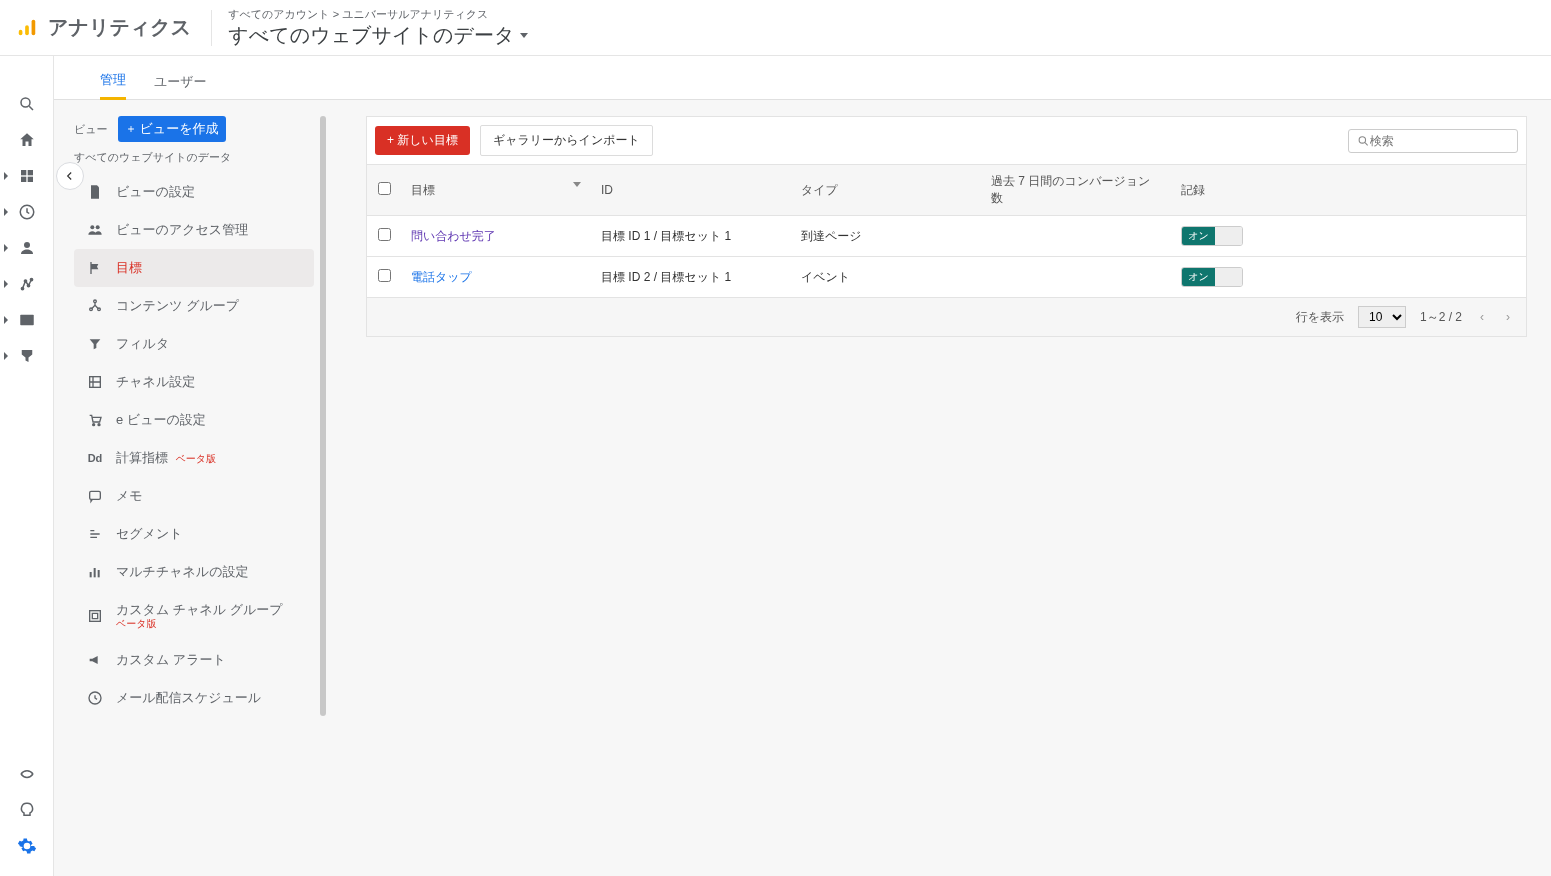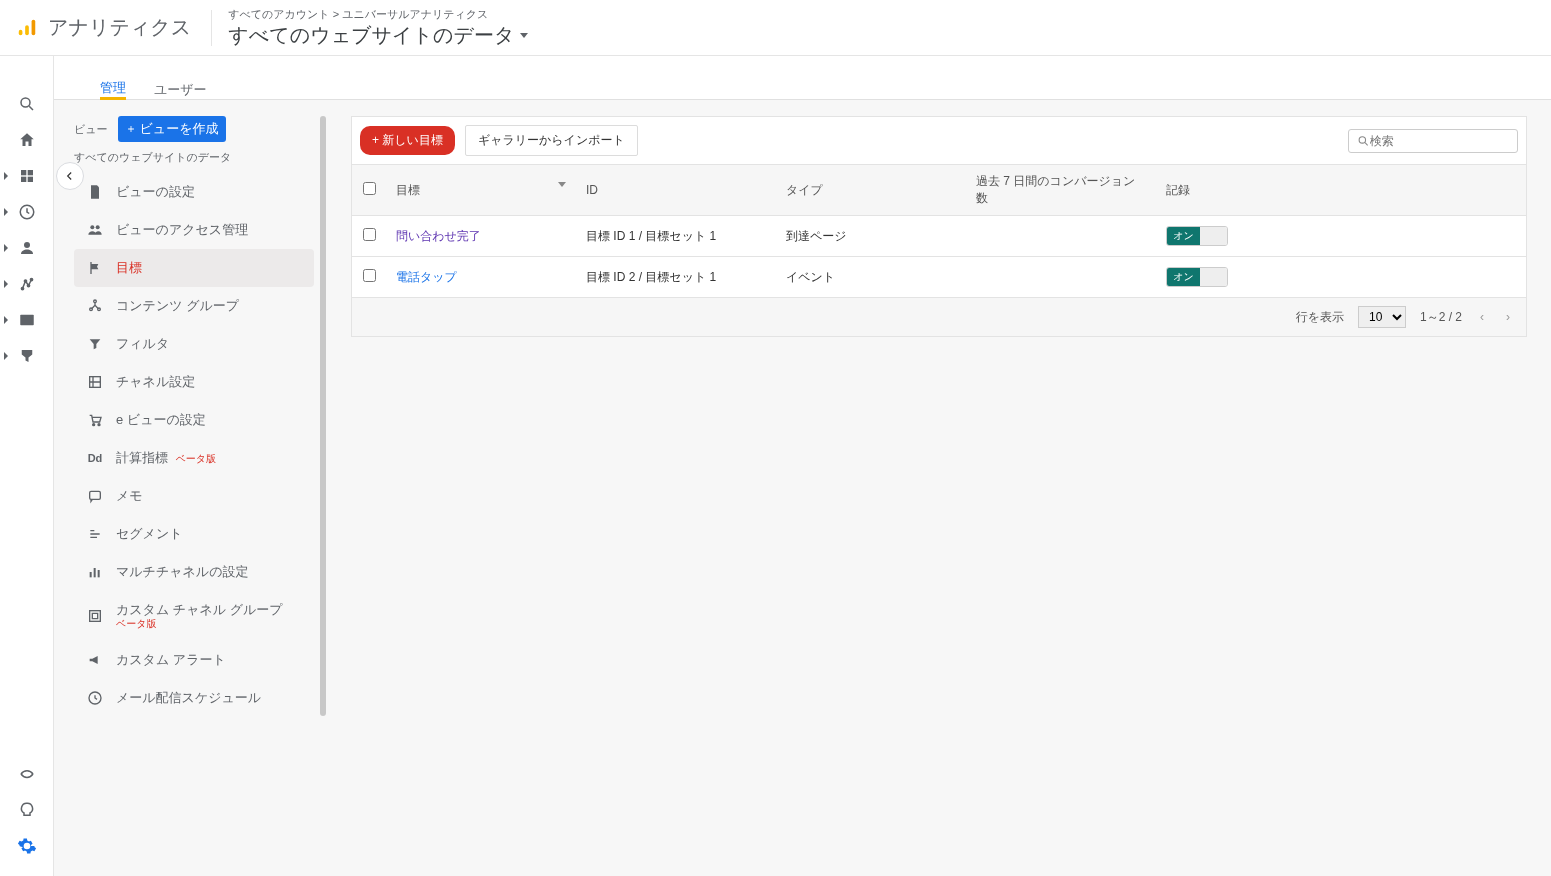--- a/index.html
+++ b/index.html
@@ -1,20 +1,20 @@
 <!DOCTYPE html>
 <html><head>
 <meta charset="utf-8">
 <style>
 * { margin: 0; padding: 0; box-sizing: border-box; font-family: "Helvetica Neue", Arial, "Hiragino Kaku Gothic ProN", "Hiragino Sans", Meiryo, sans-serif; }
 body { background: #fff; color: #333; font-size: 13px; overflow: hidden; }
 
 
 .header { display: flex; align-items: center; height: 56px; border-bottom: 1px solid #e5e5e5; padding-left: 16px; }
-.logo-block { display: flex; align-items: center; gap: 10px; padding-right: 20px; border-right: 1px solid #e5e5e5; height: 36px; }
+.logo-block { display: flex; align-items: center; gap: 10px; padding-right: 20px; border-right: 1px solid #e5e5e5; height: 36px; font-weight: bold; }
 .logo-text { font-size: 20px; color: #5f6368; }
 .breadcrumb-block { padding-left: 16px; }
 .breadcrumb-line { font-size: 11px; color: #5f6368; }
 .viewname { font-size: 20px; color: #3c4043; display: flex; align-items: center; gap: 6px; }
 .caret { width:0; height:0; border-left:4px solid transparent; border-right:4px solid transparent; border-top:5px solid #5f6368; }
 
 
 .shell { display: flex; height: calc(100vh - 56px); }
 
 
@@ -23,25 +23,25 @@
 .rail-btn { width: 54px; height: 36px; display:flex; align-items:center; justify-content:center; color:#5f6368; cursor:pointer; position:relative; }
 .rail-btn .tri { position:absolute; left:4px; width:0; height:0; border-top:4px solid transparent; border-bottom:4px solid transparent; border-left:4px solid #5f6368; }
 .rail-bottom { display:flex; flex-direction:column; align-items:center; padding-bottom: 12px; }
 .rail-gear { color:#1a73e8; }
 
 
 .content { flex:1; display:flex; flex-direction:column; }
 
 
 .tabs { display:flex; gap:28px; padding-left:46px; height:44px; align-items:flex-end; border-bottom:1px solid #e0e0e0; background:#fff; }
-.tab { padding-bottom:0; font-size:13px; color:#5f6368; cursor:pointer; }
+.tab { padding-bottom:8px; font-size:13px; color:#5f6368; cursor:pointer; }
 .tab.active { color:#1a73e8; border-bottom:3px solid #f4b400; margin-bottom:-1px; }
 
 
-.admin-body { flex:1; background:#f7f7f7; display:flex; padding: 16px 0 0 20px; gap:1px; position:relative; }
+.admin-body { flex:1; background:#f7f7f7; display:flex; padding: 16px 0 0 20px; gap:16px; position:relative; }
 
 
 .viewcol { width: 240px; }
 .viewcol-head { display:flex; align-items:center; gap:10px; margin-bottom:8px; }
 .viewcol-head-label { font-size:11px; color:#5f6368; }
 .create-btn { background:#1a73e8; color:#fff; border:none; border-radius:3px; font-size:13px; padding:4px 8px; display:flex; align-items:center; gap:4px; cursor:pointer; }
 .viewcol-sub { font-size:11px; color:#5f6368; margin-bottom:8px; }
 .back-circle { position:absolute; left:2px; top:62px; width:28px; height:28px; border:1px solid #dadce0; border-radius:50%; background:#fff; display:flex; align-items:center; justify-content:center; cursor:pointer; }
 
 .viewcol ul { list-style:none; }
@@ -52,21 +52,21 @@
 .section-title { font-size:11px; color:#5f6368; padding: 14px 0 6px 2px; }
 .beta { font-size:10px; color:#d93025; margin-left:4px; }
 .beta2 { font-size:10px; color:#d93025; display:block; margin-top:-2px; }
 .scroll-thumb { position:absolute; left: 266px; top: 16px; width:6px; height: 620px; background:transparent; }
 .scroll-thumb::after { content:""; position:absolute; left:0; top:0; width:6px; height:600px; background:#c8c8c8; border-radius:3px; }
 
 
 .panel { flex:1; padding: 0 24px 0 36px; }
 .panel-card { border:1px solid #e3e3e3; background:#fff; }
 .toolbar { display:flex; align-items:center; padding:8px; gap:10px; }
-.btn-red { background:#d93025; color:#fff; border:none; padding:6px 12px; font-size:12px; border-radius:10px; cursor:pointer; }
+.btn-red { background:#d93025; color:#fff; border:none; padding:6px 12px; font-size:12px; border-radius:3px; cursor:pointer; }
 .btn-plain { background:#fff; border:1px solid #dcdcdc; padding:6px 12px; font-size:12px; color:#333; cursor:pointer; border-radius:2px; }
 .search-box { margin-left:auto; display:flex; align-items:center; border:1px solid #ccc; border-radius:3px; padding:4px 8px; width:170px; }
 .search-box input { border:none; outline:none; font-size:12px; width:100%; }
 
 table { width:100%; border-collapse:collapse; }
 th, td { text-align:left; font-size:12px; border-top:1px solid #e3e3e3; }
 th { background:#f6f6f6; color:#555; font-weight:normal; padding:8px 10px; }
 td { padding:10px; color:#333; }
 th.chk, td.chk { width:34px; text-align:center; }
 th.goalcol { width:190px; }

